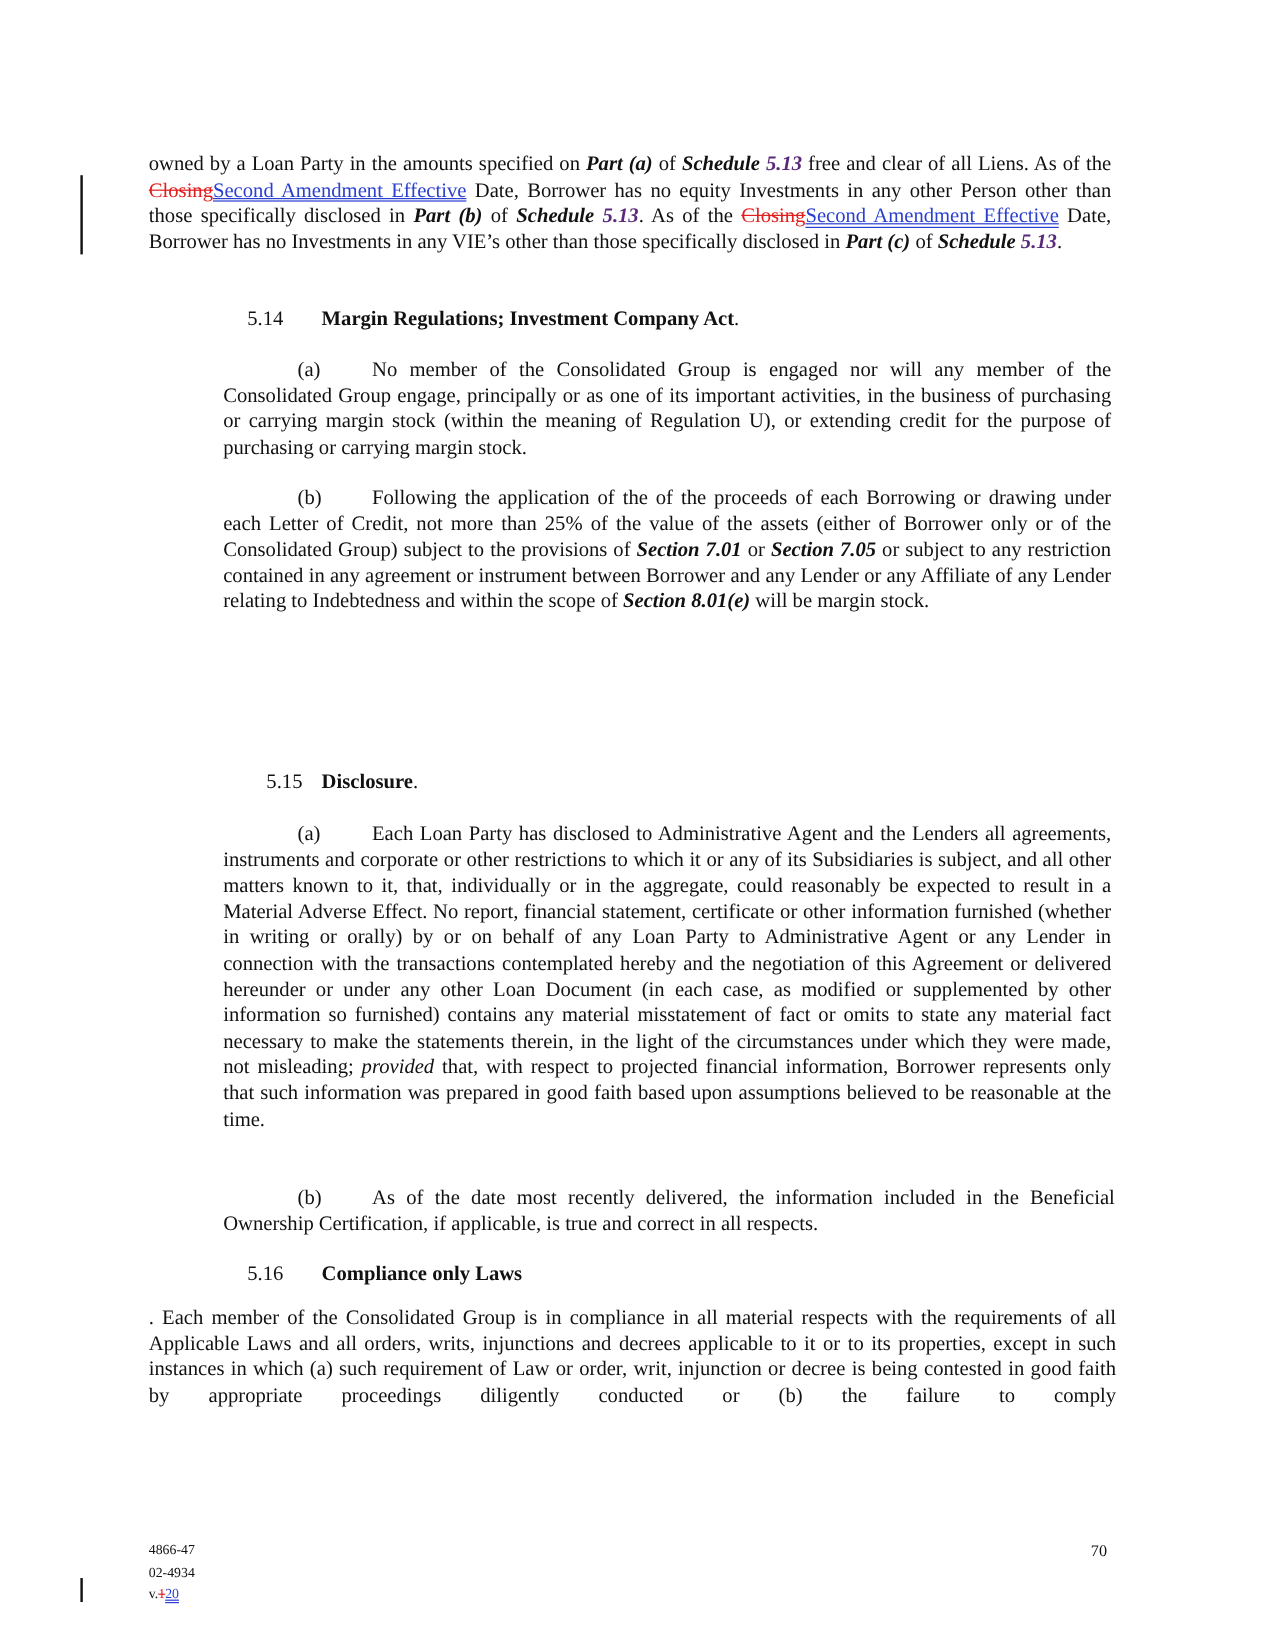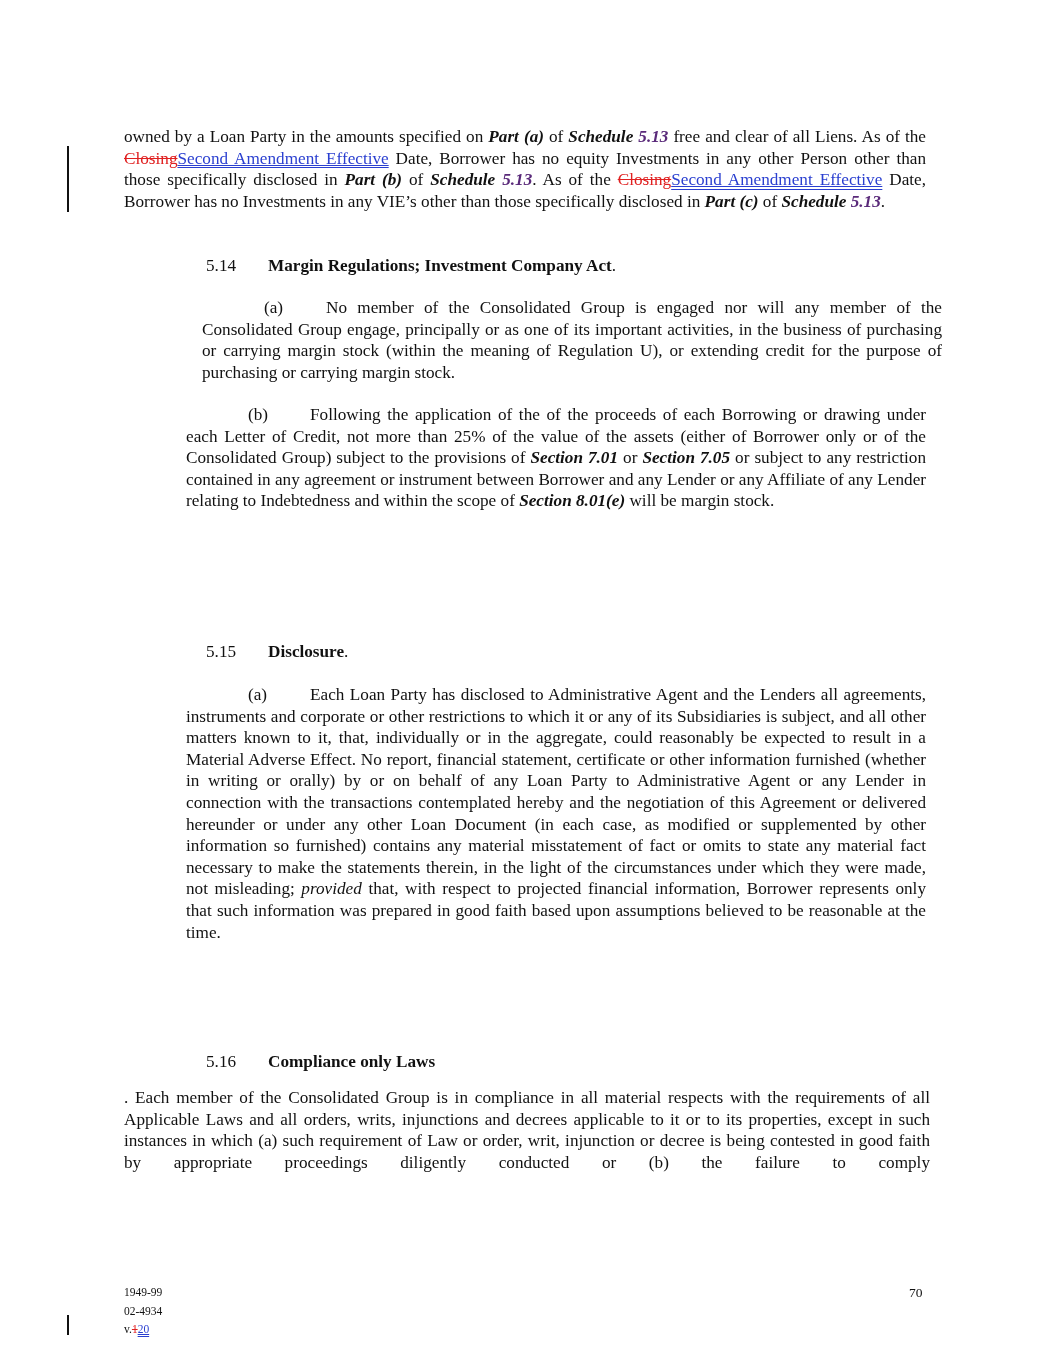--- a/index.html
+++ b/index.html
@@ -34,46 +34,49 @@
 
   <div class="blk full" style="top:126px;">
     <span>owned by a Loan Party in the amounts specified on </span><span class="bi">Part (a)</span><span> of </span><span class="bi">Schedule </span><span class="sched-num">5.13</span><span> free and clear of all Liens.</span>
     <span>As of the </span><span class="del">Closing</span><span class="ins">Second Amendment Effective</span><span> Date, Borrower has no equity Investments in any other Person other than those specifically disclosed in </span><span class="bi">Part (b)</span><span> of </span><span class="bi">Schedule </span><span class="sched-num">5.13</span><span>. As of the </span><span class="del">Closing</span><span class="ins">Second Amendment Effective</span><span> Date, Borrower has no Investments in any VIE’s other than those specifically disclosed in </span><span class="bi">Part (c)</span><span> of </span><span class="bi">Schedule </span><span class="sched-num">5.13</span><span>.</span>
   </div>
 
   <div class="heading" style="top:255px;">
     <span class="num">5.14</span><span class="ttl">Margin Regulations; Investment Company Act</span><span>.</span>
   </div>
 
-  <div class="blk ind" style="top:297px;margin-left:16px;">
+  <div class="blk ind" style="top:297px;">
     <span class="sub">(a)</span><span>No member of the Consolidated Group is engaged nor will any member of the Consolidated Group engage, principally or as one of its important activities, in the business of purchasing or carrying margin stock (within the meaning of Regulation U), or extending credit for the purpose of purchasing or carrying margin stock.</span>
   </div>
 
   <div class="blk ind" style="top:404px;">
     <span class="sub">(b)</span><span>Following the application of the of the proceeds of each Borrowing or drawing under each Letter of Credit, not more than 25% of the value of the assets (either of Borrower only or of the Consolidated Group) subject to the provisions of </span><span class="bi">Section 7.01</span><span> or </span><span class="bi">Section 7.05</span><span> or subject to any restriction contained in any agreement or instrument between Borrower and any Lender or any Affiliate of any Lender relating to Indebtedness and within the scope of </span><span class="bi">Section 8.01(e)</span><span> will be margin stock.</span>
   </div>
 
 
-  <div class="heading" style="top:641px;">
+  <div class="heading" style="top:641px;text-align:center;">
     <span class="num">5.15</span><span class="ttl">Disclosure</span><span>.</span>
   </div>
 
   <div class="blk ind" style="top:684px;">
     <span class="sub">(a)</span><span>Each Loan Party has disclosed to Administrative Agent and the Lenders all agreements, instruments and corporate or other restrictions to which it or any of its Subsidiaries is subject, and all other matters known to it, that, individually or in the aggregate, could reasonably be expected to result in a Material Adverse Effect. No report, financial statement, certificate or other information furnished (whether in writing or orally) by or on behalf of any Loan Party to Administrative Agent or any Lender in connection with the transactions contemplated hereby and the negotiation of this Agreement or delivered hereunder or under any other Loan Document (in each case, as modified or supplemented by other information so furnished) contains any material misstatement of fact or omits to state any material fact necessary to make the statements therein, in the light of the circumstances under which they were made, not misleading; </span><span class="it">provided</span><span> that, with respect to projected financial information, Borrower represents only that such information was prepared in good faith based upon assumptions believed to be reasonable at the time.</span>
   </div>
 
+  <div class="blk ind2" style="top:987px;">
+    <span class="sub">(b)</span><span>As of the date most recently delivered, the information included in the Beneficial Ownership Certification, if applicable, is true and correct in all respects.</span>
+  </div>
 
   <div class="heading" style="top:1051px;">
     <span class="num">5.16</span><span class="ttl">Compliance only Laws</span>
   </div>
 
   <div class="blk full last-line" style="top:1087px;width:806px;">
     <span>. Each member of the Consolidated Group is in compliance in all material respects with the requirements of all Applicable Laws and all orders, writs, injunctions and decrees applicable to it or to its properties, except in such instances in which (a) such requirement of Law or order, writ, injunction or decree is being contested in good faith by appropriate proceedings diligently conducted or (b) the failure to comply</span>
   </div>
 
   <div class="footer" style="top:1283px;">
-    <div>1949-99</div>
+    <div>4866-47</div>
     <div>02-4934</div>
     <div><span>v.</span><span class="del">1</span><span class="ins">20</span></div>
   </div>
 
   <div class="pnum">70</div>
 </div>
 
 </body></html>

